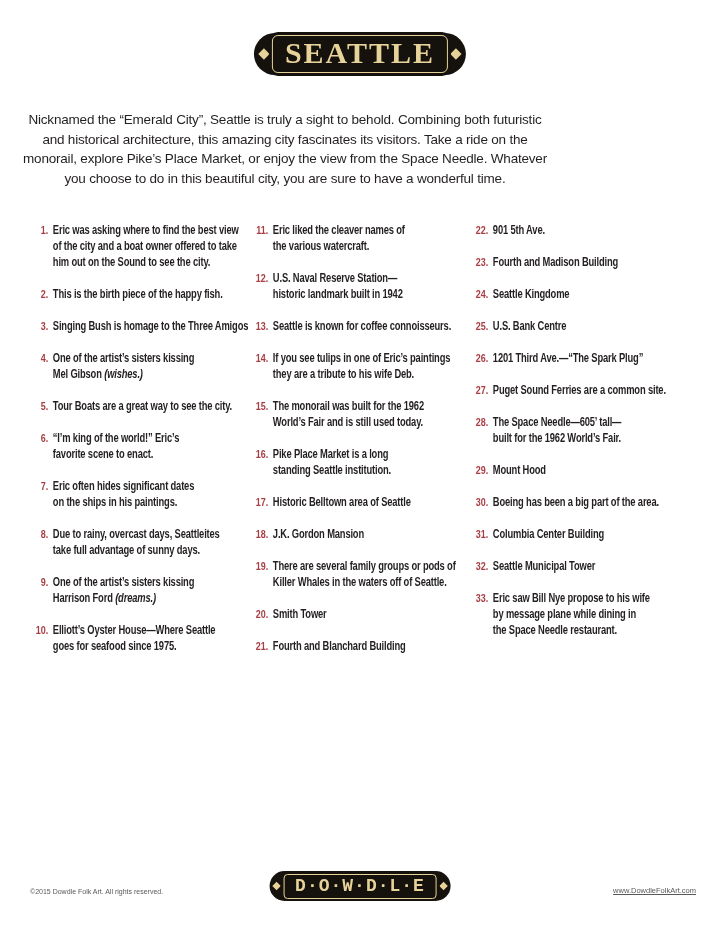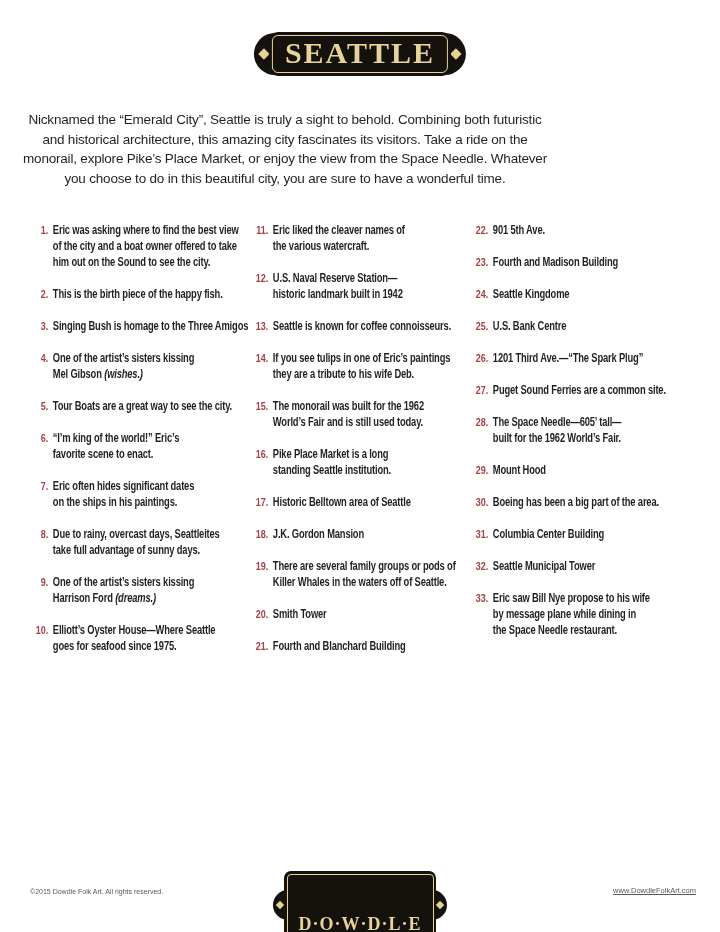--- a/index.html
+++ b/index.html
@@ -42,24 +42,23 @@
   .dowdle{top:871px;}
   .dowdle .tab{width:30px;height:30px;margin-top:-15px;}
   .dowdle .tab.left{left:-11px;}
   .dowdle .tab.right{right:-11px;}
   .dowdle .tab::after{width:6px;height:6px;}
   .dowdle .tab.left::after{left:4px;}
   .dowdle .tab.right::after{right:4px;}
   .dowdle .body{padding:2.5px;border-radius:7px;}
   .dowdle .inner{border-width:1px;border-radius:4px;padding:1px 11px 2px;}
   .dowdle .logo{
-    font-family:Liberation Serif, serif;font-weight:700;
+    font-family:Liberation Mono, monospace;font-weight:700;
     font-size:18px;line-height:20px;letter-spacing:1px;color:var(--gold);
     white-space:nowrap;
-    margin-top:38px;
   }
 
   
   .intro{
     position:absolute;top:110px;left:0;width:570px;
     text-align:center;color:var(--ink);
     font-size:13.5px;line-height:19.5px;letter-spacing:-0.2px;
     white-space:pre-line;
   }
 

